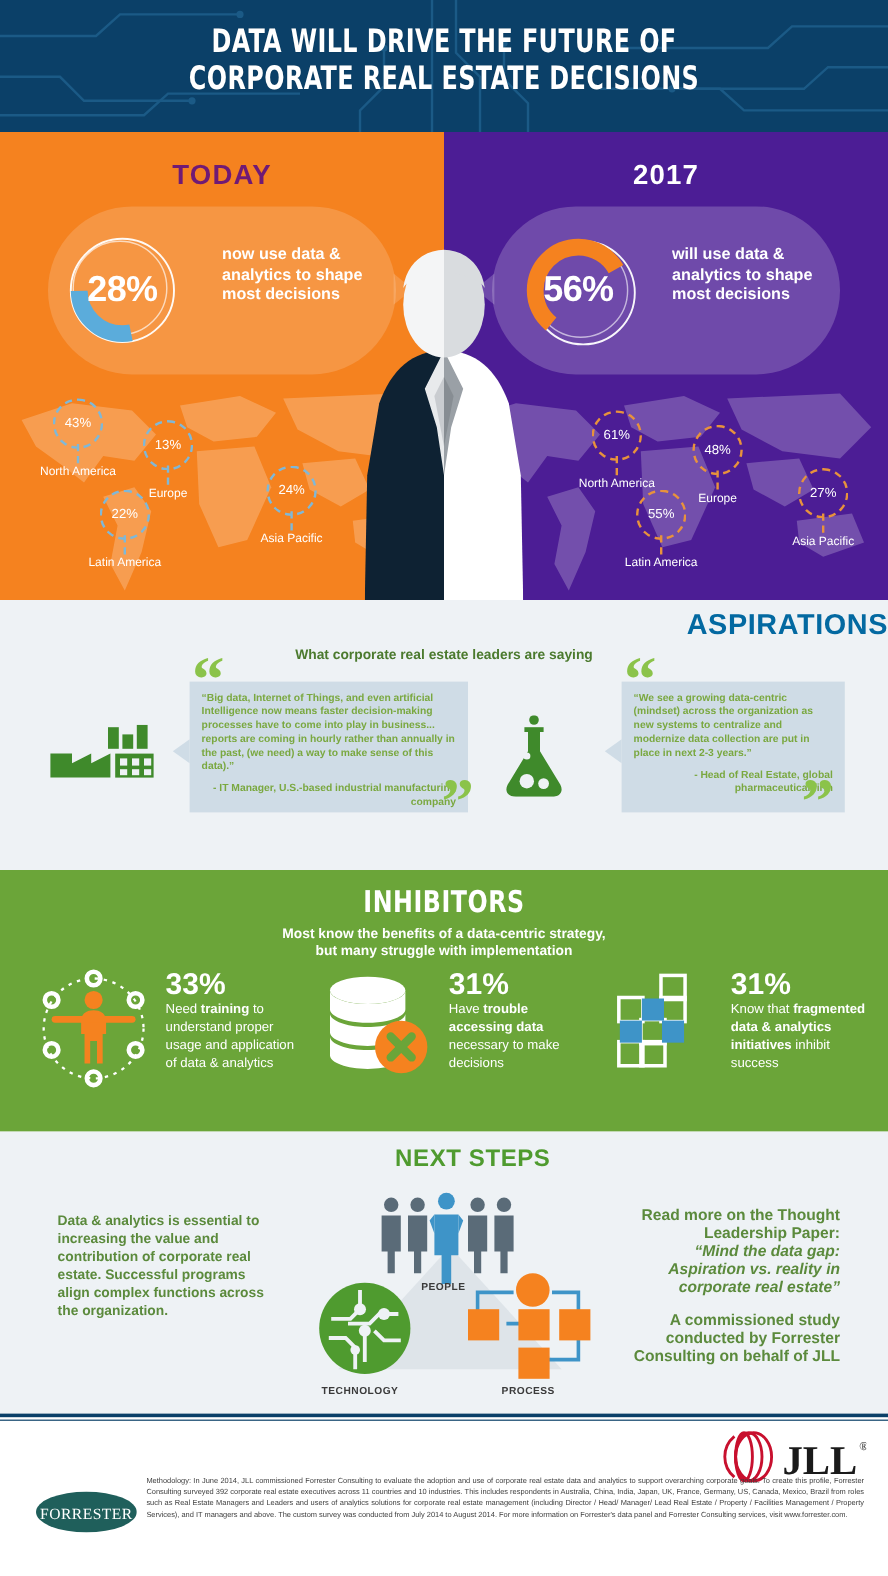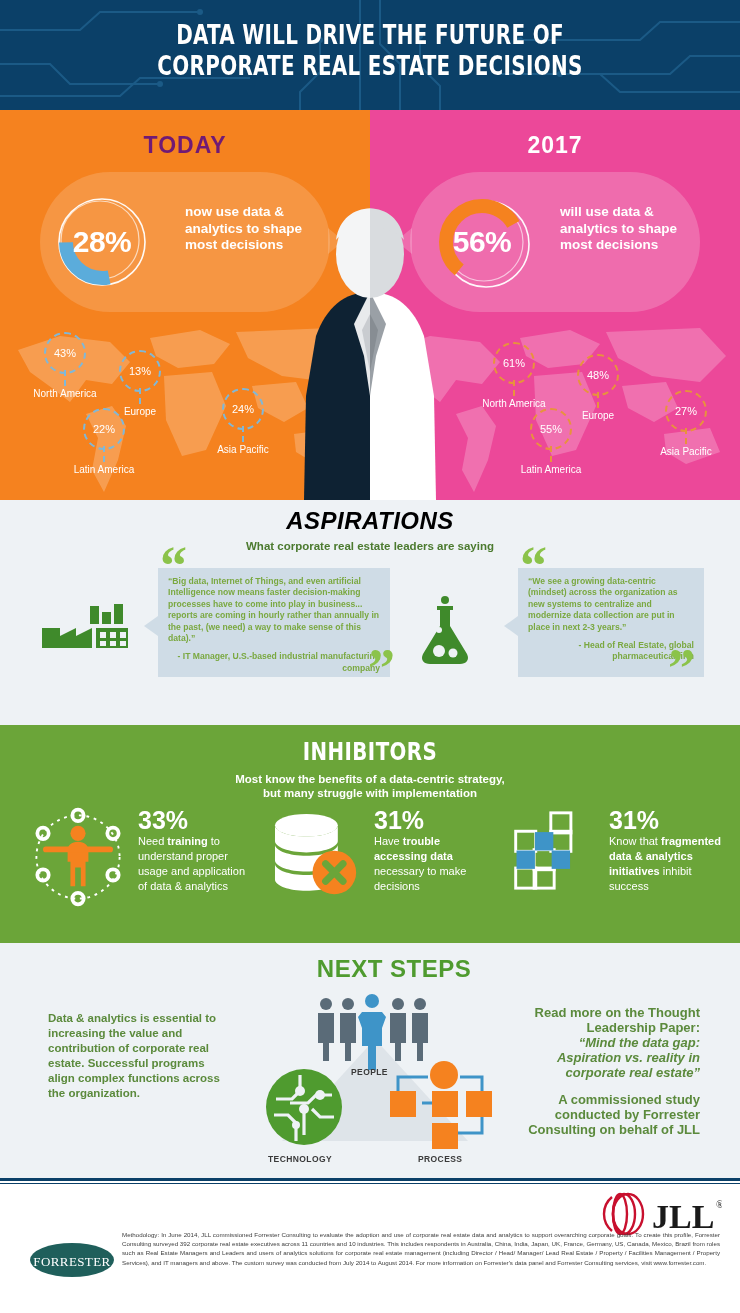--- a/index.html
+++ b/index.html
@@ -11,21 +11,21 @@
   .circuit{position:absolute;inset:0;}
   .header-title{position:relative;z-index:3;padding-top:19px;text-align:center;color:#fff;
     font-family:"Liberation Sans Narrow","DejaVu Sans Condensed","Liberation Sans",sans-serif;
     font-weight:bold;font-size:27px;line-height:31px;letter-spacing:.4px;
     transform:scaleX(.82);transform-origin:center top;text-shadow:0 0 1px rgba(0,0,0,.25);}
 
   
   .split{position:relative;width:740px;height:390px;overflow:hidden;}
   .half{position:absolute;top:0;height:390px;width:370px;overflow:hidden;}
   .half.today{left:0;background:#f5821f;}
-  .half.future{left:370px;background:#ec4899;}
+  .half.future{left:370px;background:#4c1d95;}
   .worldmap{position:absolute;left:0;top:200px;width:370px;height:190px;opacity:.22;}
   .era-label{position:absolute;top:22px;width:370px;text-align:center;color:#fff;
     font-weight:bold;font-size:23px;letter-spacing:1px;}
   .today .era-label{color:#701a75;}
   .future .era-label{color:#fff;}
 
   .bubble{position:absolute;top:62px;height:140px;border-radius:70px;}
   .today .bubble{left:40px;width:290px;background:rgba(255,255,255,.16);}
   .future .bubble{left:40px;width:290px;background:rgba(255,255,255,.20);}
   .bubble-tail{position:absolute;top:118px;width:0;height:0;border-top:13px solid transparent;
@@ -53,21 +53,21 @@
   .today .region .stem{border-left:2.5px dashed #7fb8d8;}
   .future .region .stem{border-left:2.5px dashed #e8923c;}
   .region .rlabel{position:absolute;top:56px;left:50%;transform:translateX(-50%);
     white-space:nowrap;color:#fff;font-size:10px;}
 
   
   .man{position:absolute;left:304px;top:86px;width:132px;height:304px;z-index:4;}
 
   
   .aspirations{position:relative;width:740px;height:225px;background:#eef2f5;overflow:hidden;}
-  .sect-title.green{color:#000000;text-align:center;font-weight:bold;font-style:italic;}
+  .sect-title.green{color:#0369a1;text-align:right;font-weight:bold;}
   .asp-title{padding-top:7px;font-size:24px;letter-spacing:.5px;}
   .asp-sub{margin-top:5px;text-align:center;color:#4b7a2e;font-weight:bold;font-size:11.5px;}
   .quotebox{position:absolute;background:#cfdce6;color:#7aa840;font-weight:bold;}
   .qb1{left:158px;top:68px;width:212px;height:93px;padding:8px 10px;font-size:8.6px;line-height:11.4px;}
   .qb2{left:518px;top:68px;width:166px;height:93px;padding:8px 10px;font-size:8.6px;line-height:11.4px;}
   .qb-tail{position:absolute;width:0;height:0;border-top:10px solid transparent;border-bottom:10px solid transparent;}
   .qattr{margin-top:7px;text-align:right;}
   .qmark{position:absolute;color:#8bc34a;font-family:"Liberation Serif",serif;font-weight:bold;
     font-size:54px;line-height:40px;}
   .factory{position:absolute;left:40px;top:104px;width:92px;height:46px;}
@@ -79,21 +79,21 @@
     font-family:"Liberation Sans Narrow","DejaVu Sans Condensed","Liberation Sans",sans-serif;
     transform:scaleX(.88);letter-spacing:.5px;}
   .inh-sub{margin-top:6px;text-align:center;color:#fff;font-weight:bold;font-size:11.5px;line-height:14px;}
   .inh-item{position:absolute;top:80px;}
   .inh-item .num{color:#fff;font-weight:bold;font-size:25px;line-height:26px;}
   .inh-item .desc{color:#fff;font-size:11px;line-height:15px;width:118px;margin-top:1px;}
   .inh-item .desc b{font-weight:bold;}
 
   
   .nextsteps{position:relative;width:740px;height:235px;background:#eef2f5;overflow:hidden;}
-  .ns-title{padding-top:12px;text-align:center;color:#4f9b2f;font-weight:bold;font-size:24px;letter-spacing:.5px;padding-left:48px;}
+  .ns-title{padding-top:12px;text-align:center;color:#4f9b2f;font-weight:bold;font-size:20px;letter-spacing:.5px;padding-left:48px;}
   .ns-left{position:absolute;left:48px;top:68px;width:175px;color:#5b8a3c;font-weight:bold;
     font-size:11.5px;line-height:15px;}
   .ns-right{position:absolute;left:520px;top:62px;width:180px;color:#5b8a3c;font-weight:bold;
     font-size:13px;line-height:15px;text-align:right;}
   .ns-right .ital{font-style:italic;}
   .ns-diagram{position:absolute;left:250px;top:48px;width:250px;height:175px;}
   .nslabel{position:absolute;color:#3a3a3a;font-weight:bold;font-size:8.5px;letter-spacing:.4px;}
 
   
   .footer{position:relative;width:720px;height:135px;background:#fff;}

